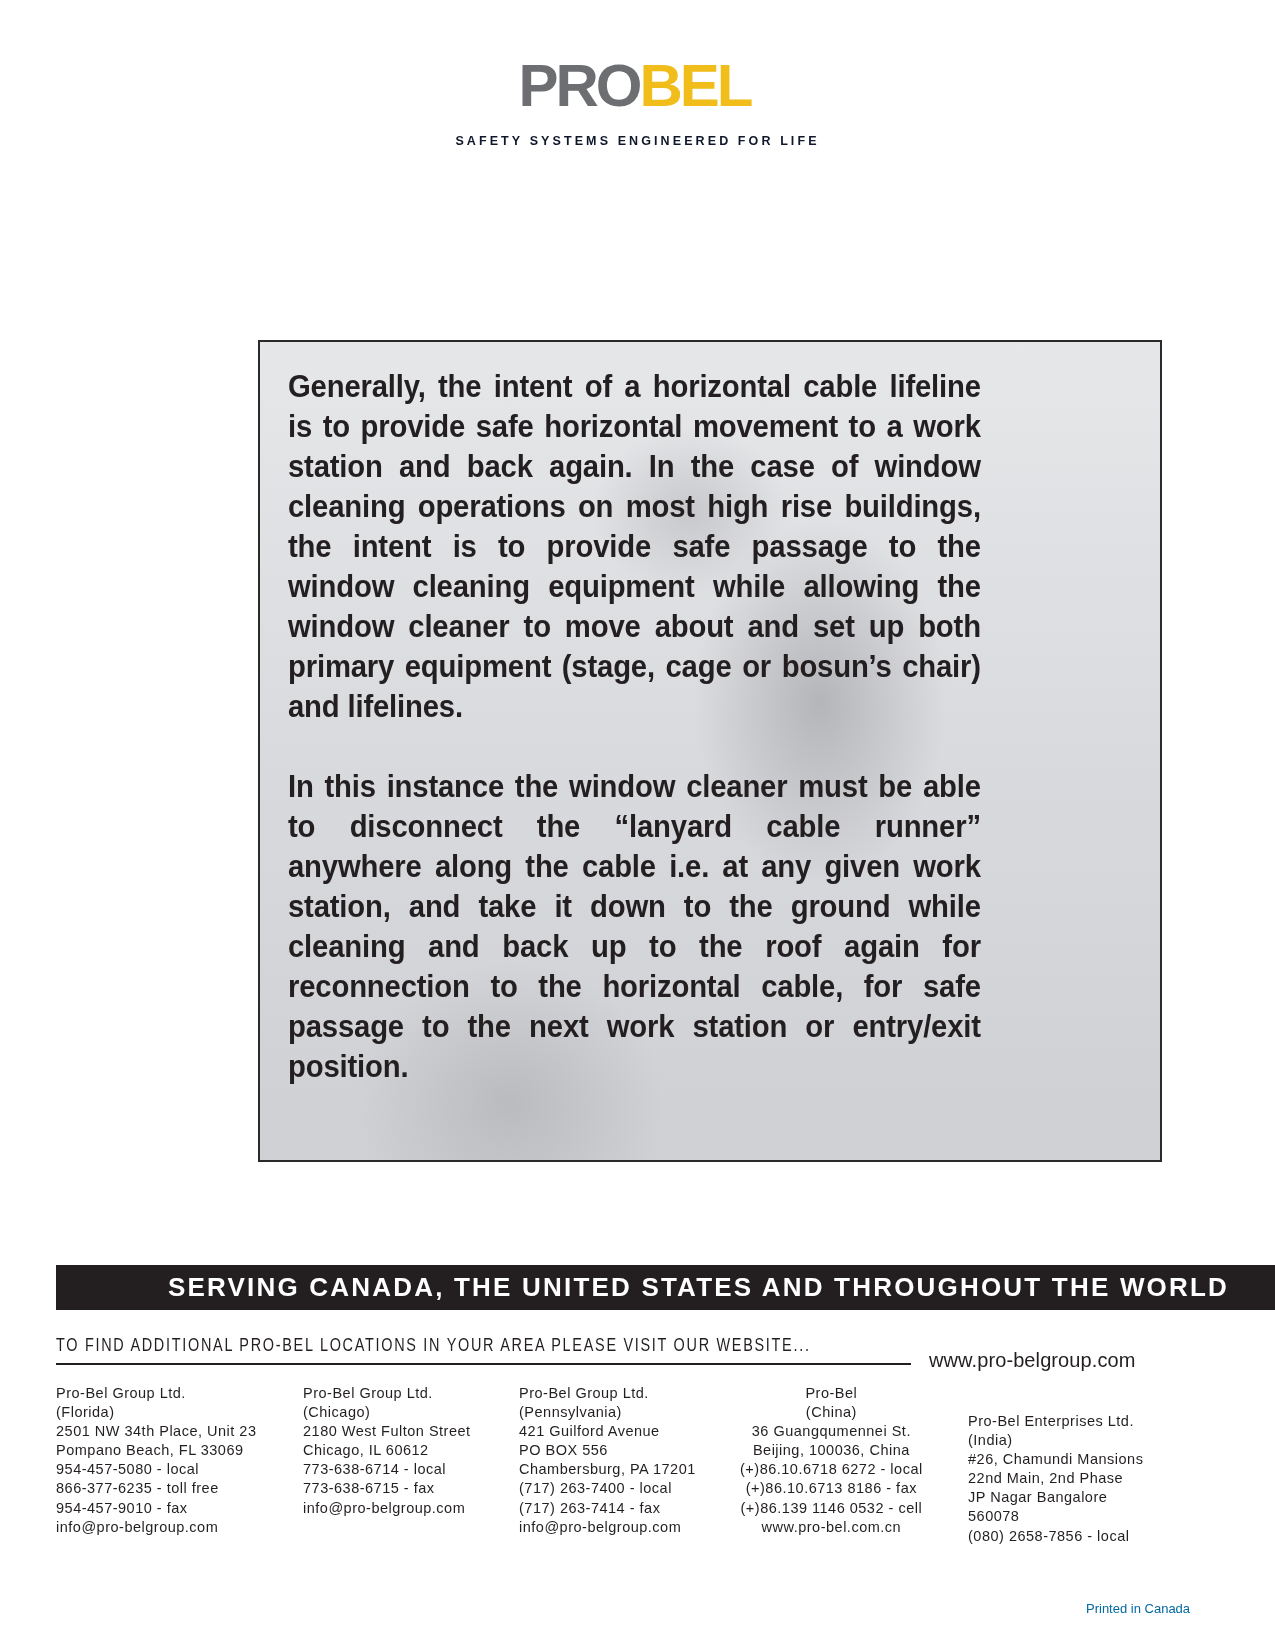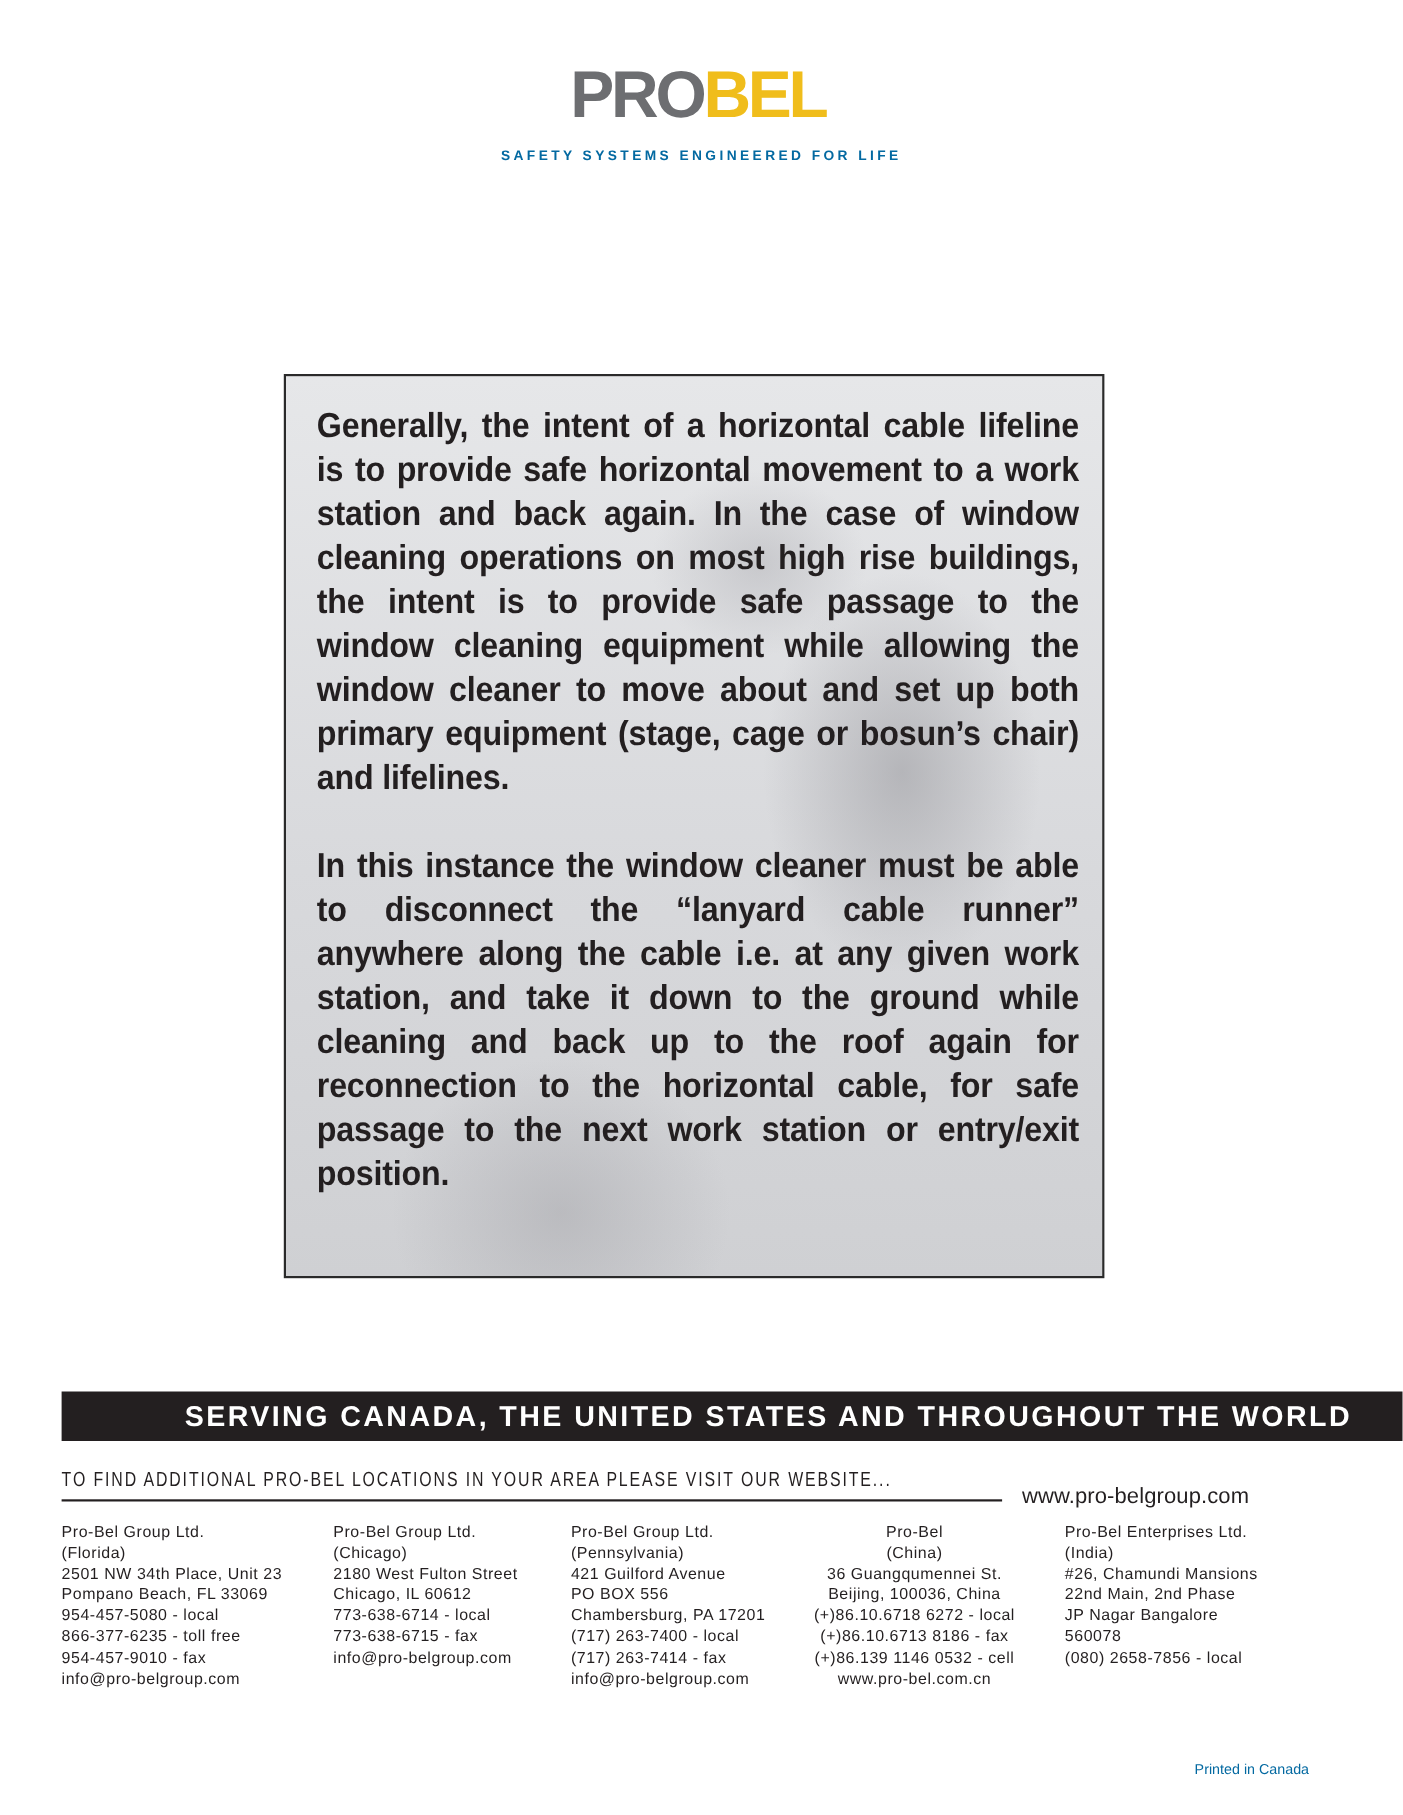--- a/index.html
+++ b/index.html
@@ -9,24 +9,24 @@
   }
   .logo { position: absolute; left: 0; width: 1275px; top: 46px; text-align: center; }
   .logo-word {
     display: inline-block; font-family: "Liberation Sans", sans-serif; font-weight: 700;
     font-size: 60px; line-height: 80px; letter-spacing: -3px; position: relative; left: -3px;
   }
   .logo-pro { color: #6d6e71; }
   .logo-bel { color: #f0bd1b; }
   .logo-tag {
     position: absolute; left: 0; width: 1275px; top: 134px; text-align: center;
-    font-size: 12.5px; font-weight: 700; letter-spacing: 3.1px; color: #0369a1;
+    font-size: 12.5px; font-weight: 700; letter-spacing: 3.1px; color: #0f172a;
   }
   .content-box {
-    position: absolute; left: 258px; top: 340px; width: 746px; height: 822px;
+    position: absolute; left: 258px; top: 340px; width: 904px; height: 822px;
     border: 2px solid #2a2a2a; box-sizing: border-box;
     background:
       radial-gradient(ellipse 180px 260px at 560px 360px, rgba(150,150,155,0.55), rgba(150,150,155,0) 70%),
       radial-gradient(ellipse 220px 200px at 250px 760px, rgba(160,160,165,0.45), rgba(160,160,165,0) 70%),
       radial-gradient(ellipse 140px 120px at 430px 170px, rgba(170,170,175,0.45), rgba(170,170,175,0) 70%),
       linear-gradient(180deg, #e6e7e9 0%, #d8d9dc 55%, #cfd0d3 100%);
     overflow: hidden;
   }
   .body-text {
     position: absolute; left: 28px; right: 32px; top: 24px;
@@ -109,21 +109,21 @@
   <div>Pro-Bel</div>
   <div>(China)</div>
   <div>36 Guangqumennei St.</div>
   <div>Beijing, 100036, China</div>
   <div>(+)86.10.6718 6272 - local</div>
   <div>(+)86.10.6713 8186 - fax</div>
   <div>(+)86.139 1146 0532 - cell</div>
   <div>www.pro-bel.com.cn</div>
 </div>
 
-<div class="office" style="left:968px;">
+<div class="office" style="left:968px;margin-top:28px;">
   <div>Pro-Bel Enterprises Ltd.</div>
   <div>(India)</div>
   <div>#26, Chamundi Mansions</div>
   <div>22nd Main, 2nd Phase</div>
   <div>JP Nagar Bangalore</div>
   <div>560078</div>
   <div>(080) 2658-7856 - local</div>
 </div>
 
 <div class="printed">Printed in Canada</div>

